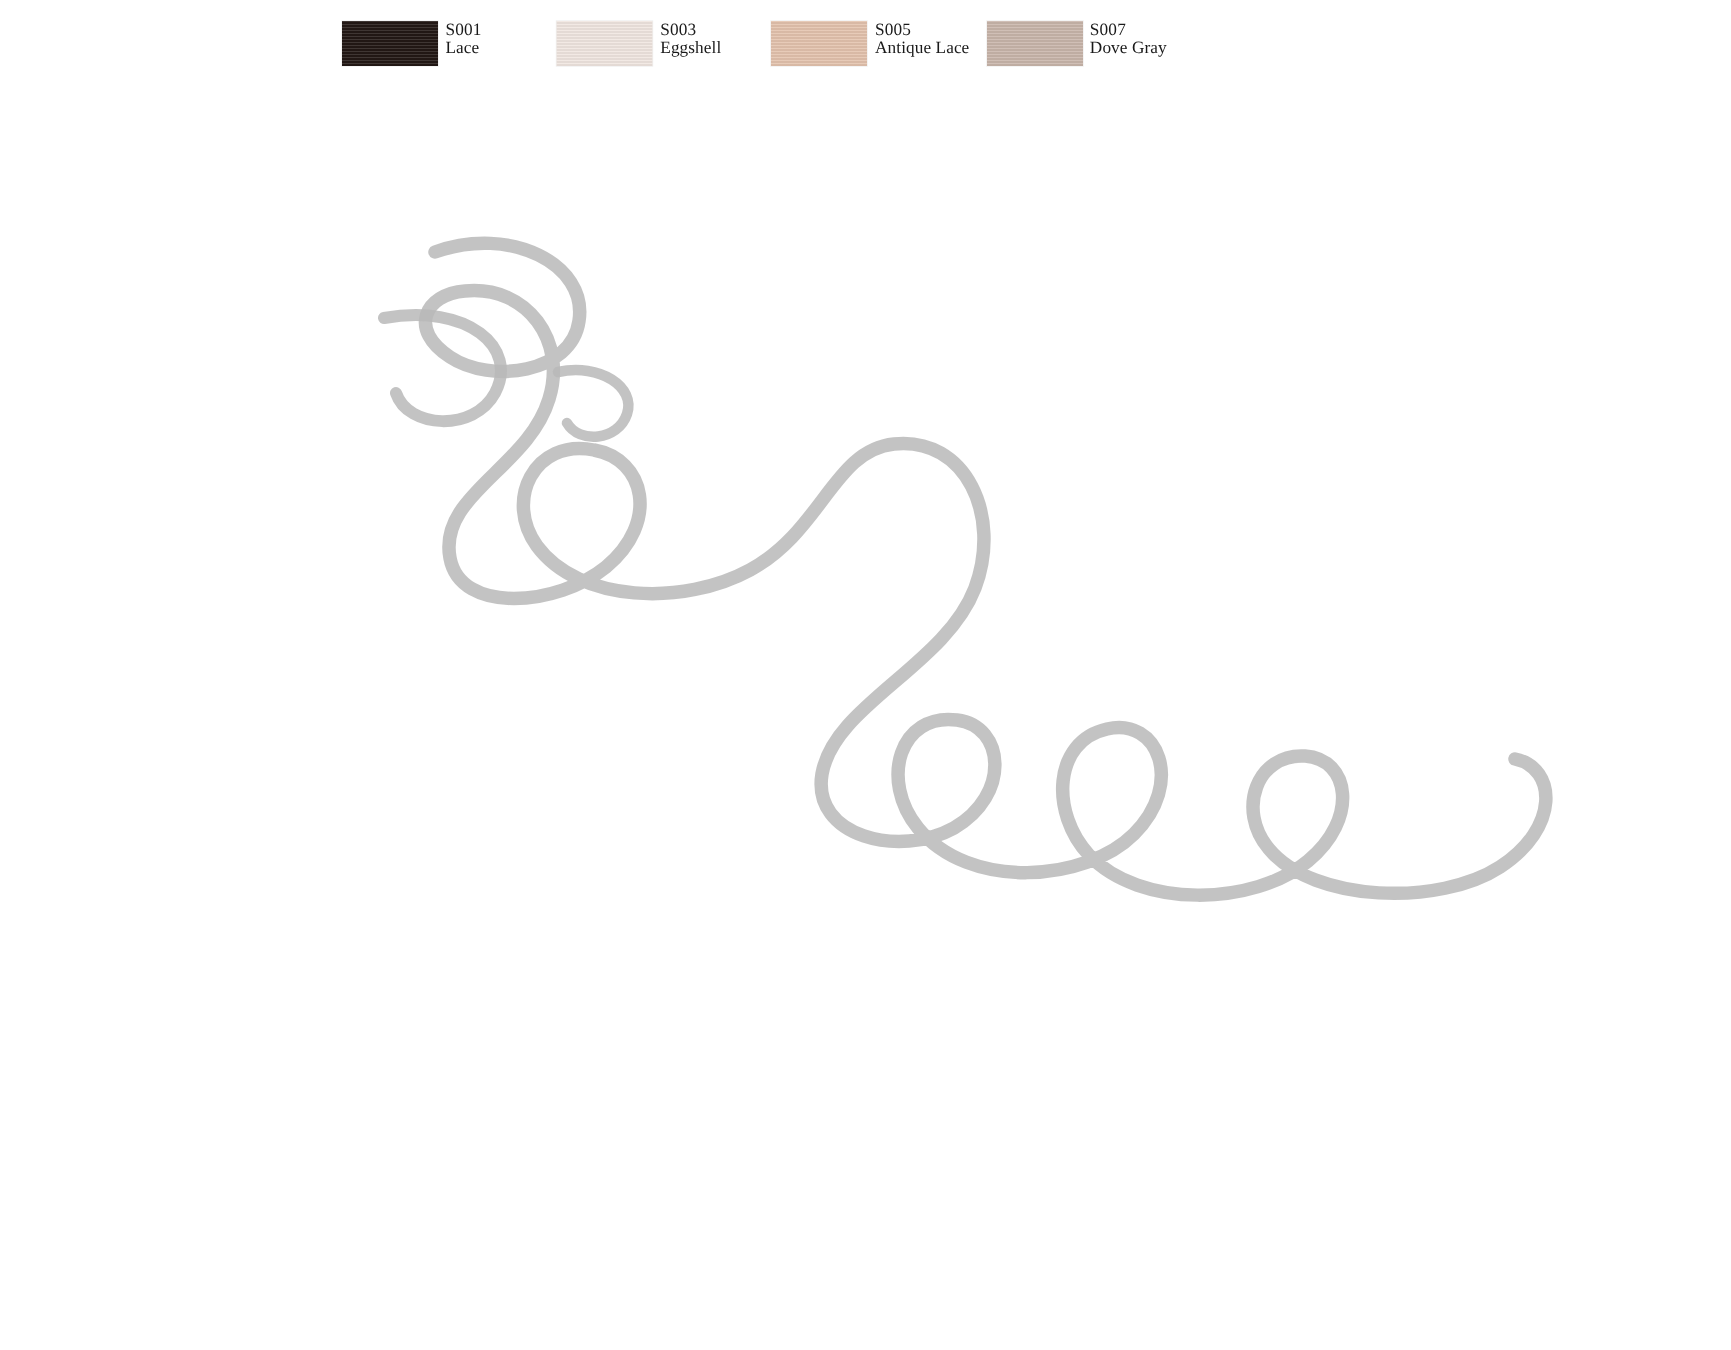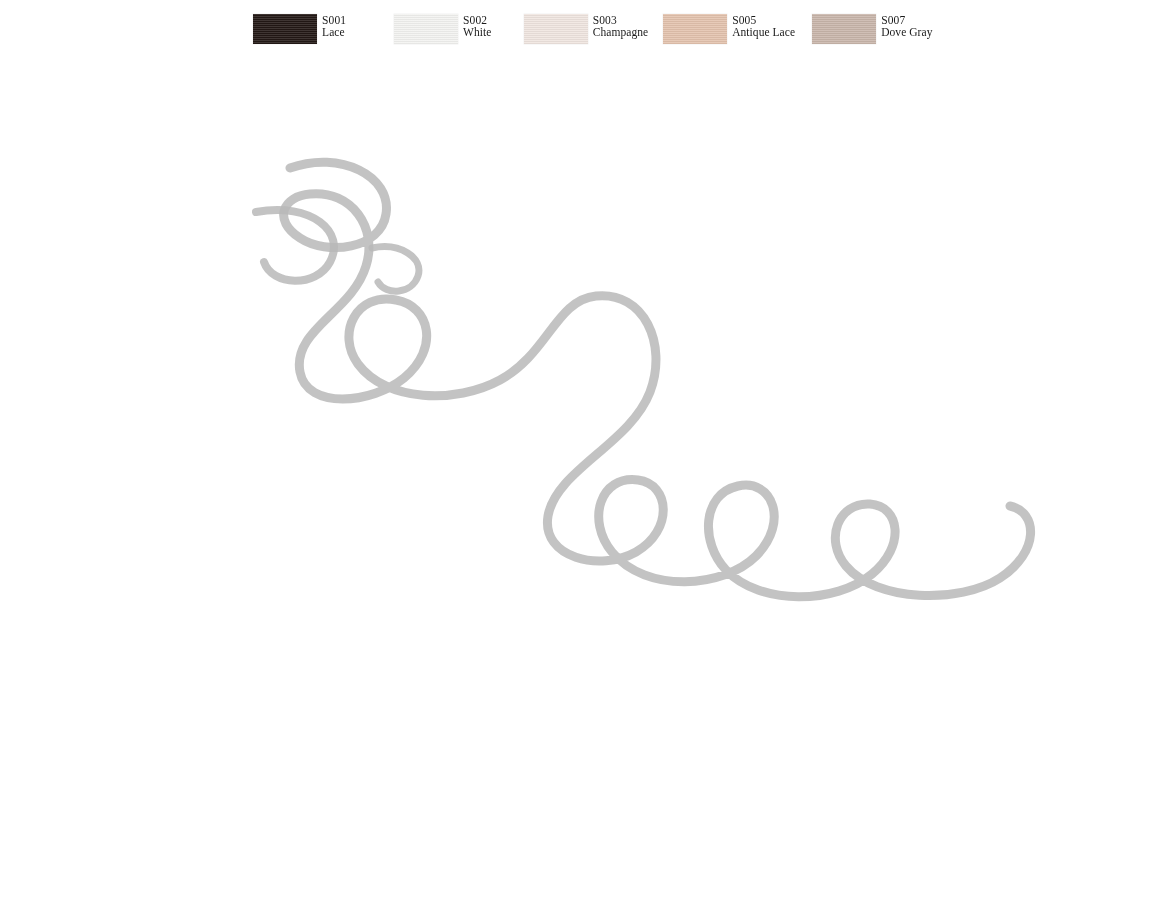--- a/index.html
+++ b/index.html
@@ -18,21 +18,20 @@
     display:grid;
     grid-template-columns:repeat(5,143.2px);
     grid-auto-rows:36.45px;
     grid-auto-flow:column;
   }
   .swatch-cell{
     display:flex;
     align-items:flex-start;
     gap:5px;
     height:36.45px;
-    justify-content:center;
   }
   .chip{
     width:64px;
     min-width:64px;
     height:30px;
     display:block;
     box-shadow:0 0 0 0.5px rgba(0,0,0,0.06);
   }
   .chip-tex{
     width:64px;min-width:64px;height:30px;position:relative;overflow:hidden;
@@ -85,31 +84,24 @@
 
 <div id="chart">
     <div class="swatch-cell">
       <div class="chip chip-tex" style="background: rgb(35, 24, 21);"></div>
       <div class="labels">
         <div class="code">S001</div>
         <div class="cname">Lace</div>
       </div>
     </div>
     <div class="swatch-cell">
-      <div class="chip chip-tex" style="background: rgb(243, 243, 241);"></div>
-      <div class="labels">
-        <div class="code">S002</div>
-        <div class="cname">White</div>
-      </div>
-    </div>
-    <div class="swatch-cell">
       <div class="chip chip-tex" style="background: rgb(240, 230, 224);"></div>
       <div class="labels">
         <div class="code">S003</div>
-        <div class="cname">Champagne</div>
+        <div class="cname">Eggshell</div>
       </div>
     </div>
     <div class="swatch-cell">
       <div class="chip chip-tex" style="background: rgb(228, 195, 174);"></div>
       <div class="labels">
         <div class="code">S005</div>
         <div class="cname">Antique Lace</div>
       </div>
     </div>
     <div class="swatch-cell">

